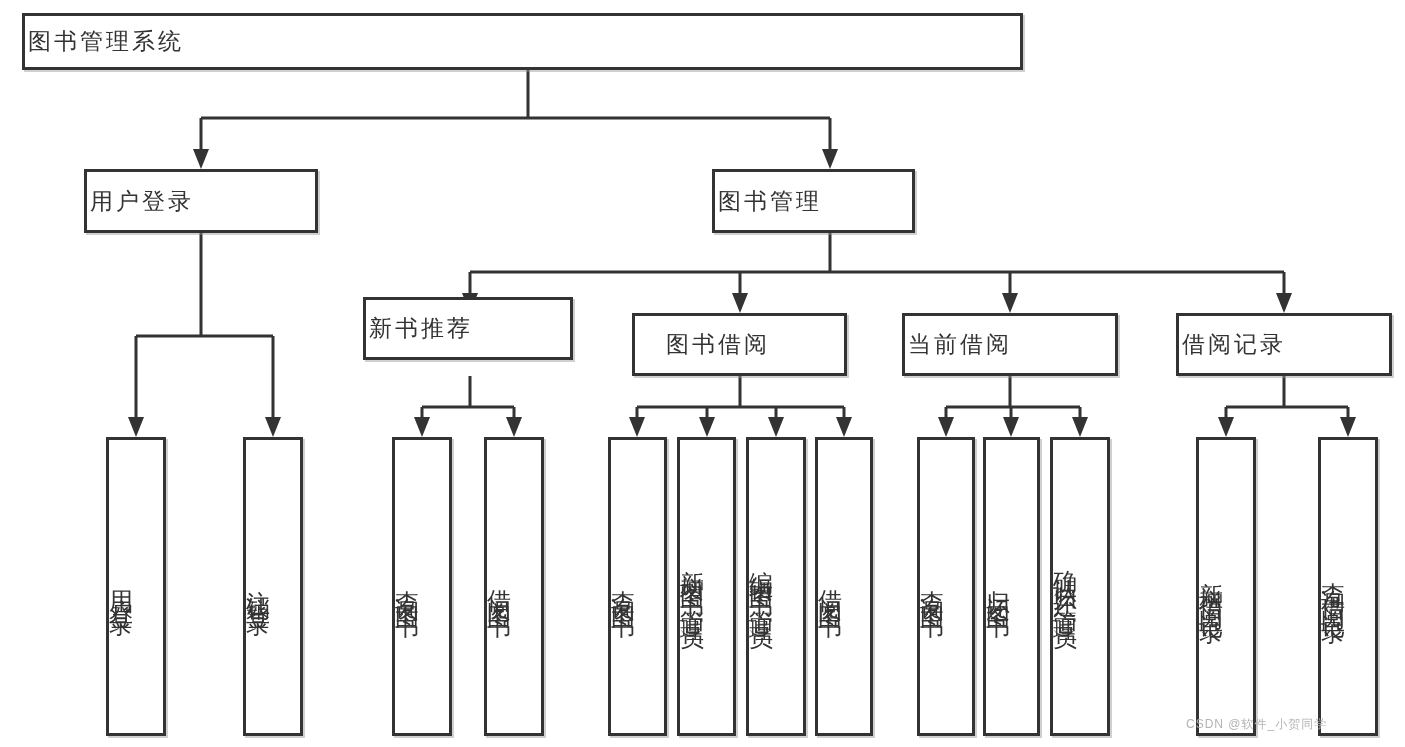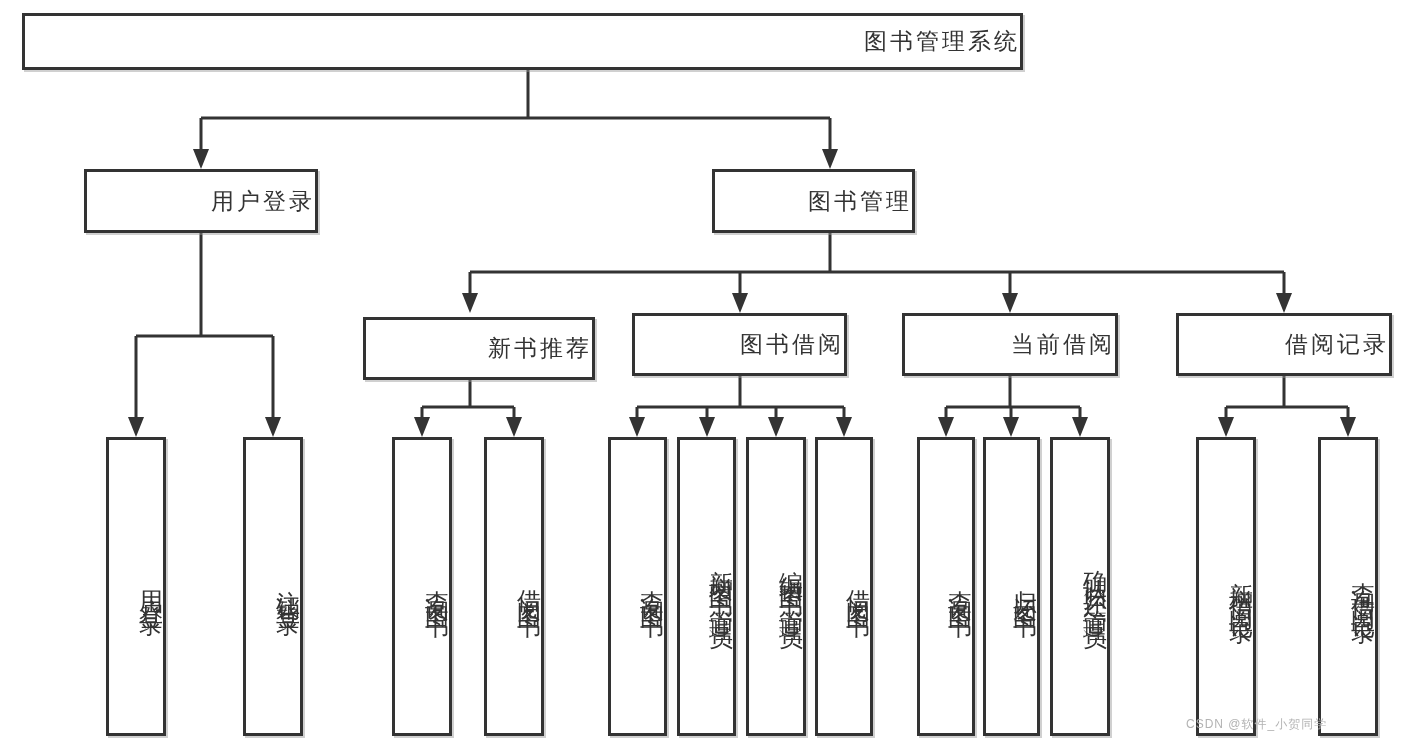--- a/index.html
+++ b/index.html
@@ -17,21 +17,21 @@
     overflow:hidden;
   }
   svg.connectors{position:absolute;left:0;top:0;z-index:1;}
   svg.connectors path{stroke:var(--line);stroke-width:3;fill:none;}
   svg.connectors polygon{fill:var(--line);stroke:none;}
   .box{
     position:absolute;
     box-sizing:border-box;
     border:3px solid var(--line);
     background:#fff;
-    display:flex;align-items:center;justify-content:flex-end;
+    display:flex;align-items:center;justify-content:flex-start;
     color:var(--text);
     z-index:2;
     box-shadow:2px 2px 0 rgba(150,150,150,0.45);
   }
   .h-label{font-size:23px;letter-spacing:3px;text-indent:3px;white-space:nowrap;}
   .v-box span{
     writing-mode:vertical-rl;
     font-size:24px;
     letter-spacing:8px;
     line-height:1;
@@ -94,21 +94,21 @@
     <span class="h-label">图书管理系统</span>
   </div>
 
   <div class="box" style="left:84px;top:169px;width:234px;height:64px;">
     <span class="h-label">用户登录</span>
   </div>
   <div class="box" style="left:712px;top:169px;width:203px;height:64px;">
     <span class="h-label">图书管理</span>
   </div>
 
-  <div class="box" style="left:363px;top:317px;width:232px;height:63px;">
+  <div class="box" style="left:363px;top:297px;width:210px;height:63px;">
     <span class="h-label">新书推荐</span>
   </div>
   <div class="box" style="left:632px;top:313px;width:215px;height:63px;padding-left:28px;">
     <span class="h-label">图书借阅</span>
   </div>
   <div class="box" style="left:902px;top:313px;width:216px;height:63px;">
     <span class="h-label">当前借阅</span>
   </div>
   <div class="box" style="left:1176px;top:313px;width:216px;height:63px;">
     <span class="h-label">借阅记录</span>

